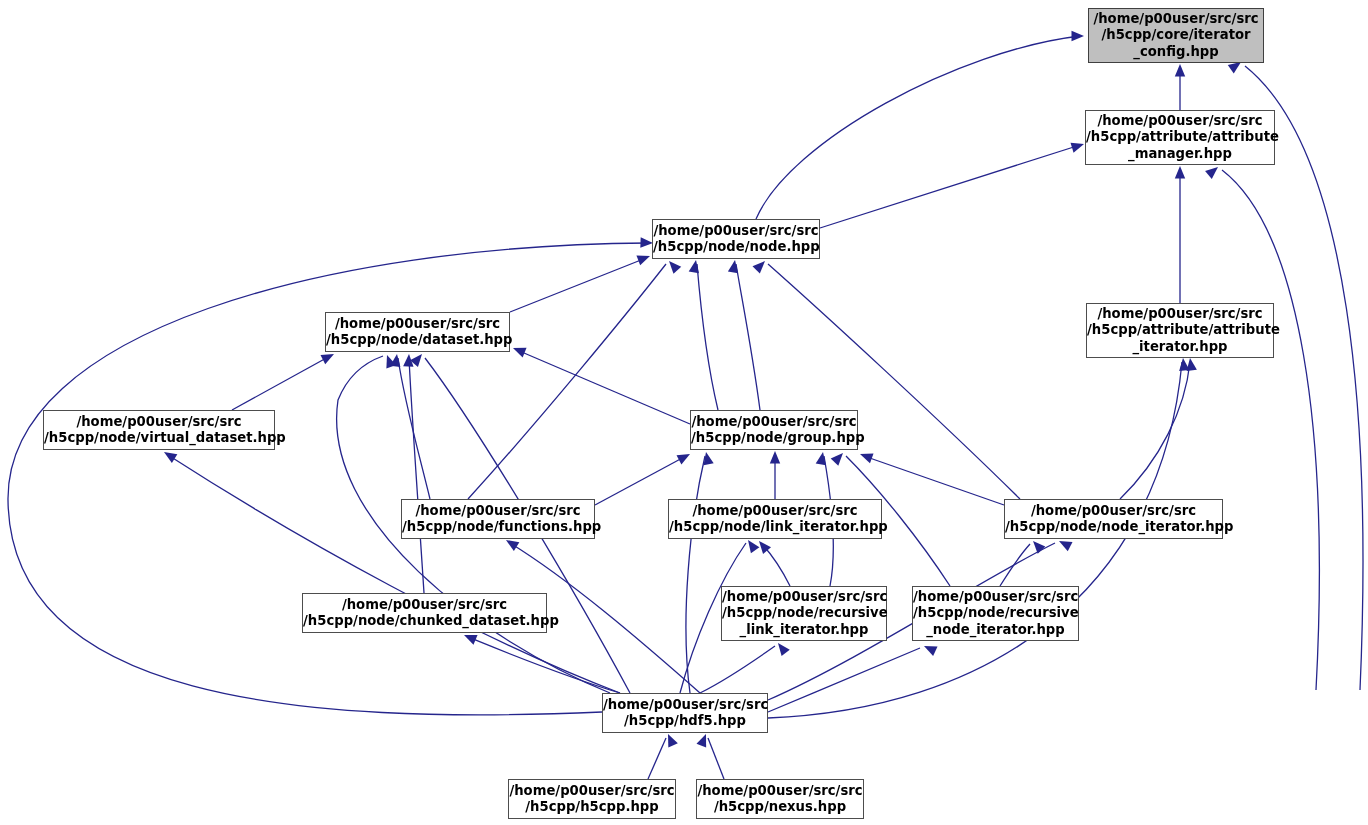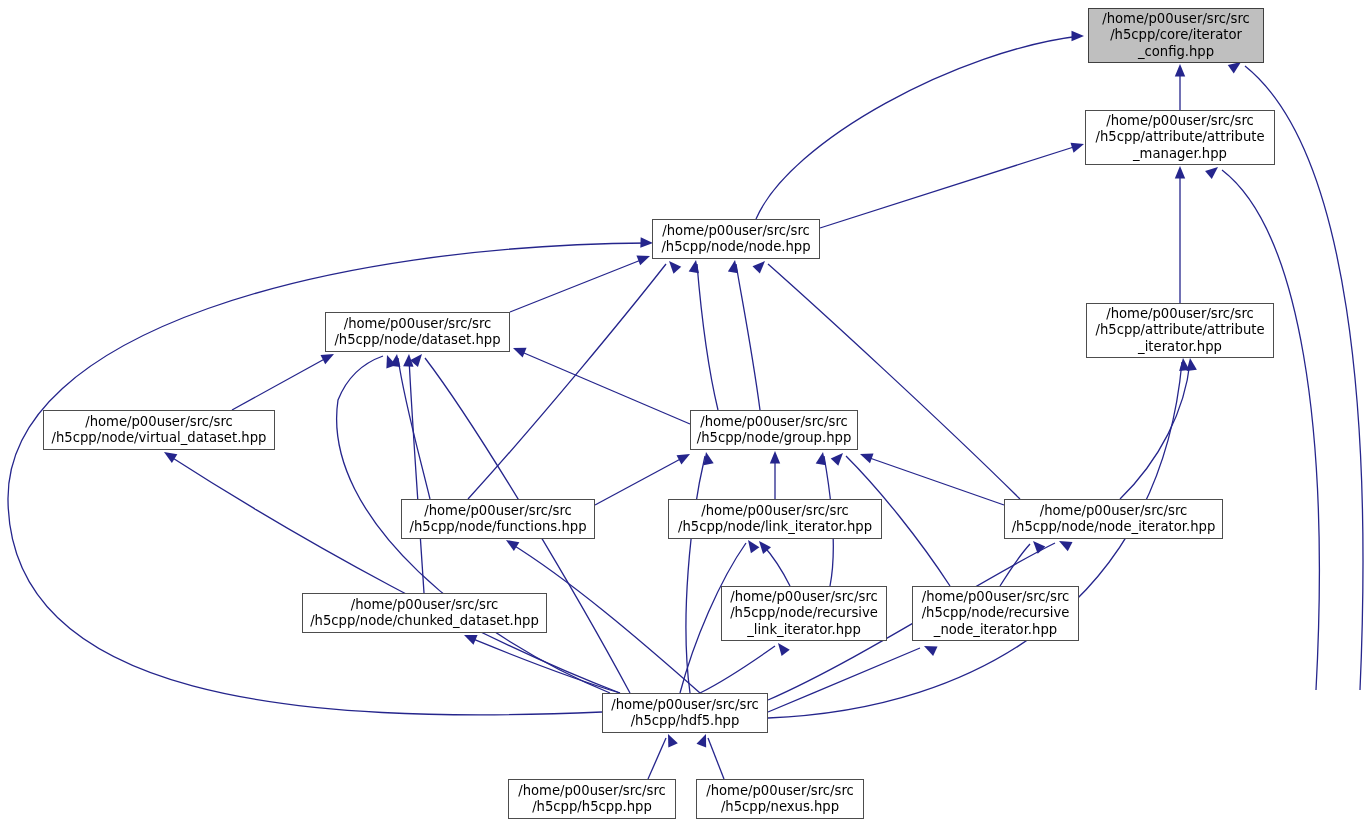--- a/index.html
+++ b/index.html
@@ -3,21 +3,21 @@
 <meta charset="utf-8">
 <style>
   html,body{margin:0;padding:0;background:#ffffff;}
   body{font-family:"DejaVu Sans","Liberation Sans",sans-serif;}
   #graph{position:relative;width:1368px;height:825px;background:#ffffff;overflow:hidden;}
   #edges{position:absolute;left:0;top:0;width:1368px;height:825px;}
   .node{position:absolute;box-sizing:border-box;border:1px solid #4d4d4d;background:#ffffff;
         display:flex;align-items:center;justify-content:center;text-align:center;
         font-size:13.2px;line-height:16.4px;color:#000000;white-space:pre;letter-spacing:0;}
   .node.highlight{background:#bfbfbf;border:1px solid #404040;}
-  .node .lbl{display:block;width:100%;}
+  .node .lbl{display:block;width:100%;font-weight:bold;}
 </style>
 </head>
 <body>
 
 <div id="graph">
 
   <svg id="edges" viewBox="0 0 1368 825" xmlns="http://www.w3.org/2000/svg">
       <path d="M1180,110 L1180,68" fill="none" stroke="#25258c" stroke-width="1.3"></path>
       <polygon points="0,0 -5.2,12.5 5.2,12.5" fill="#25258c" transform="translate(1180,64) rotate(0)"></polygon>
       <path d="M756,219 C790,140 960,50 1080,36" fill="none" stroke="#25258c" stroke-width="1.3"></path>

